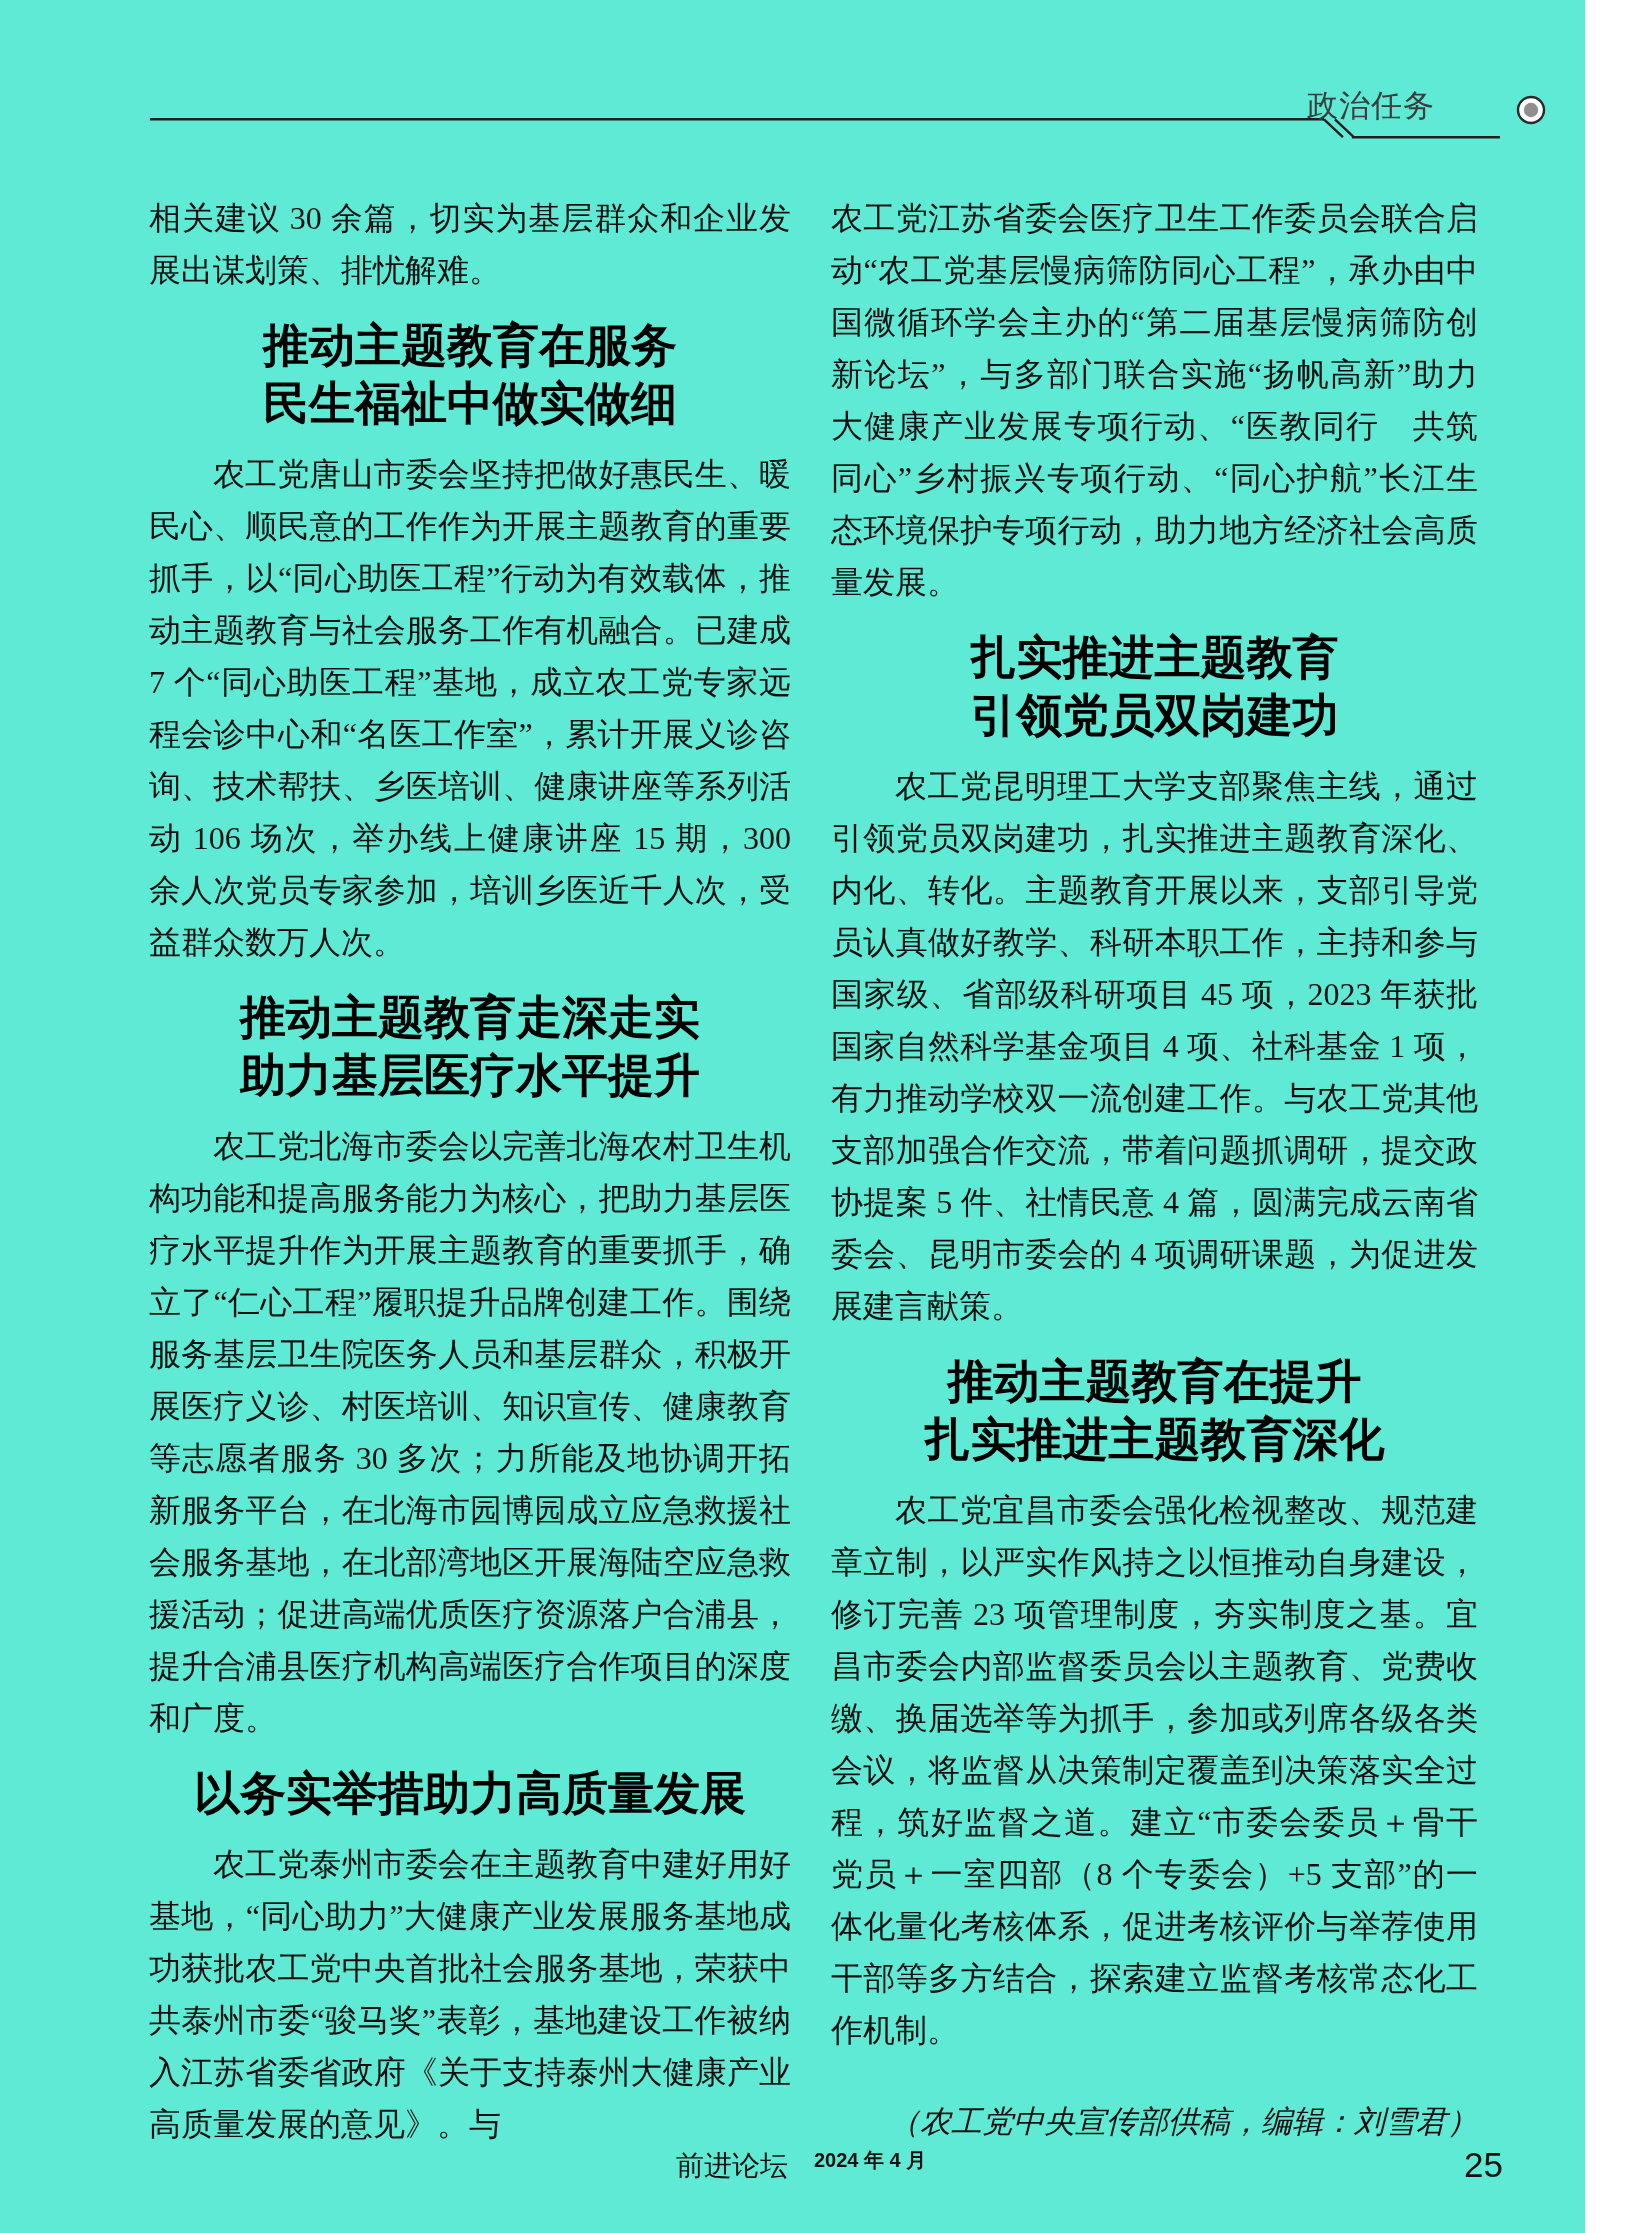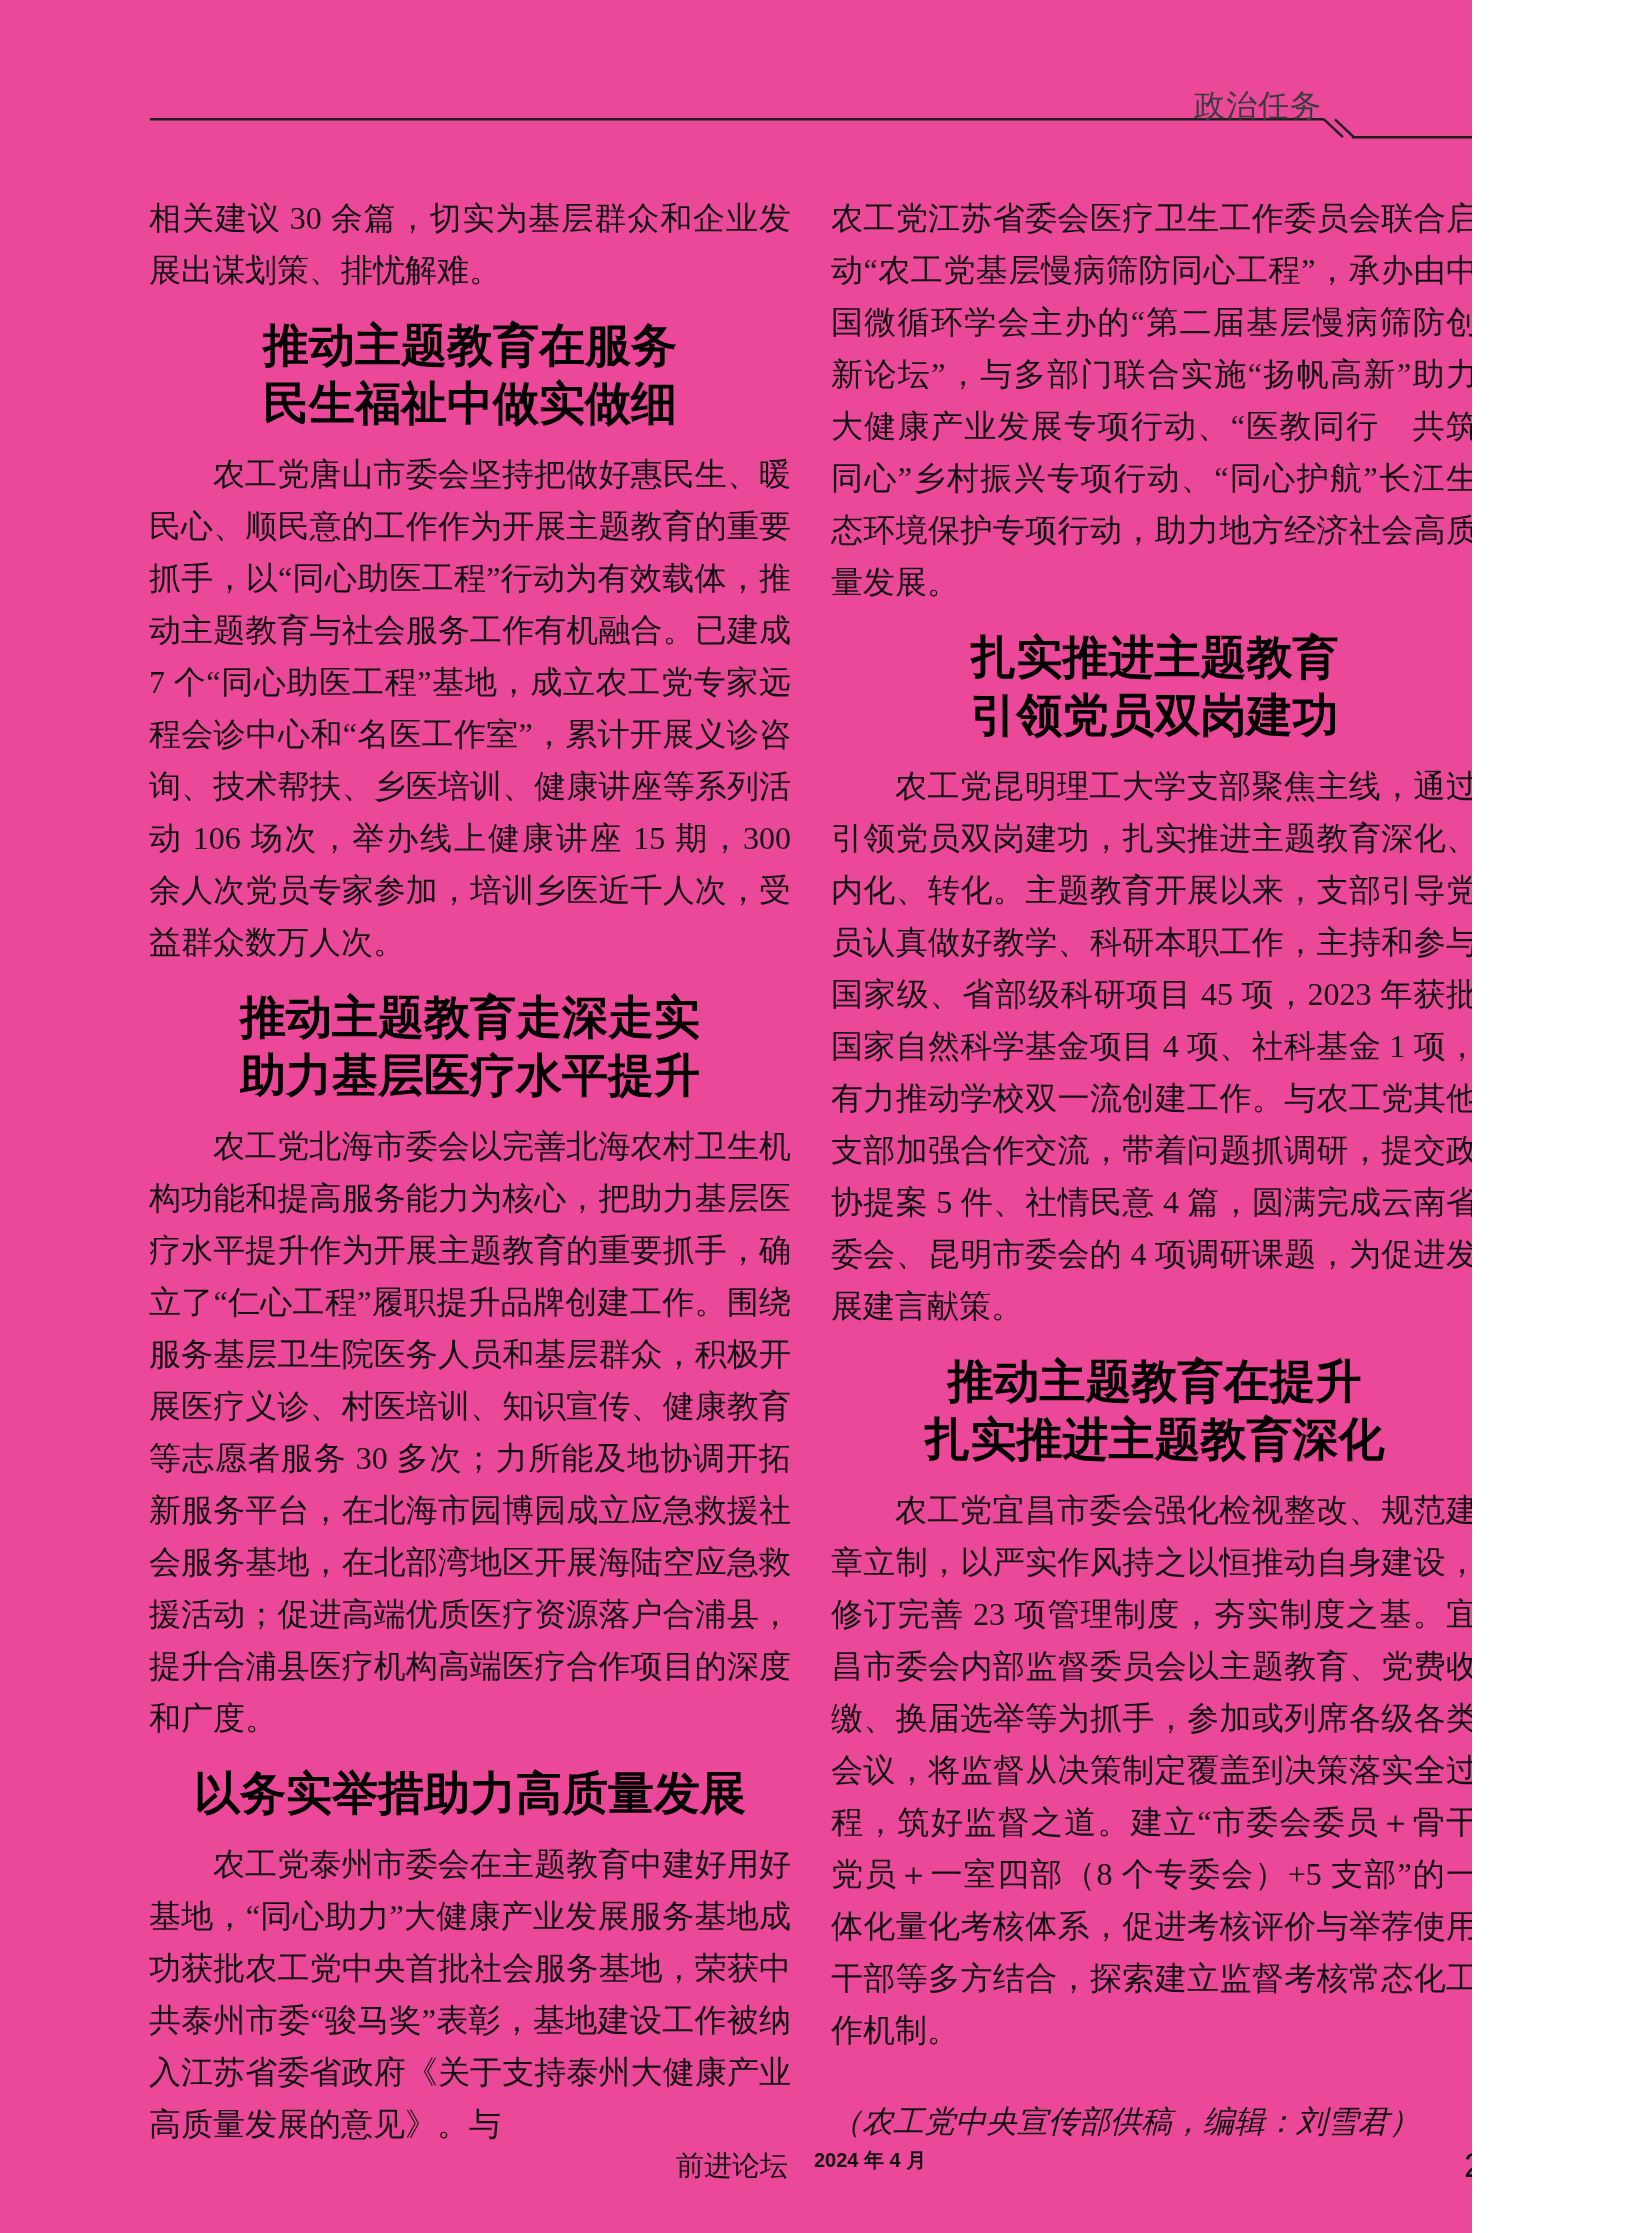--- a/index.html
+++ b/index.html
@@ -1,20 +1,20 @@
 <!DOCTYPE html>
 <html lang="zh"><head>
 <meta charset="utf-8">
 <style>
   * { margin:0; padding:0; box-sizing:border-box; }
   html,body { background:#ffffff; }
   .page {
     position:relative;
-    width:1472px; height:2234px;
-    background:#ec4899;
+    width:1585px; height:2234px;
+    background:#5eead4;
     color:#111111;
     font-family:"Liberation Serif","DejaVu Serif",serif;
     overflow:hidden;
   }
   .header-rule { position:absolute; top:0; left:0; }
   .section-label {
     position:absolute; top:88px; right:150px;
     font-size:31px; line-height:36px;
     letter-spacing:1px; color:#3c3c3c;
     font-family:"Liberation Serif","DejaVu Serif",serif;
@@ -41,21 +41,21 @@
     font-size:46px; line-height:58px;
     text-align:center;
     color:#000000;
     margin:20px 0 16px 0;
   }
   .heading .hline { display:block; }
   .credit {
     margin-top:40px;
     font-size:31px; line-height:52px;
     font-style:italic;
-    text-align:left;
+    text-align:right;
     color:#111111;
   }
   .footer { position:absolute; left:0; top:2141px; width:1646px; height:60px;
     font-family:"Liberation Sans","DejaVu Sans",sans-serif; }
   .footer-journal { position:absolute; left:676px; top:6px;  font-size:28px; font-weight:500; white-space:nowrap; }
   .footer-date    { position:absolute; left:814px; top:6px;  font-size:20px; white-space:nowrap;font-weight:bold; }
   .footer-page    { position:absolute; left:1464px; top:4px; font-size:35px; white-space:nowrap; }
 </style>
 </head>
 <body>

